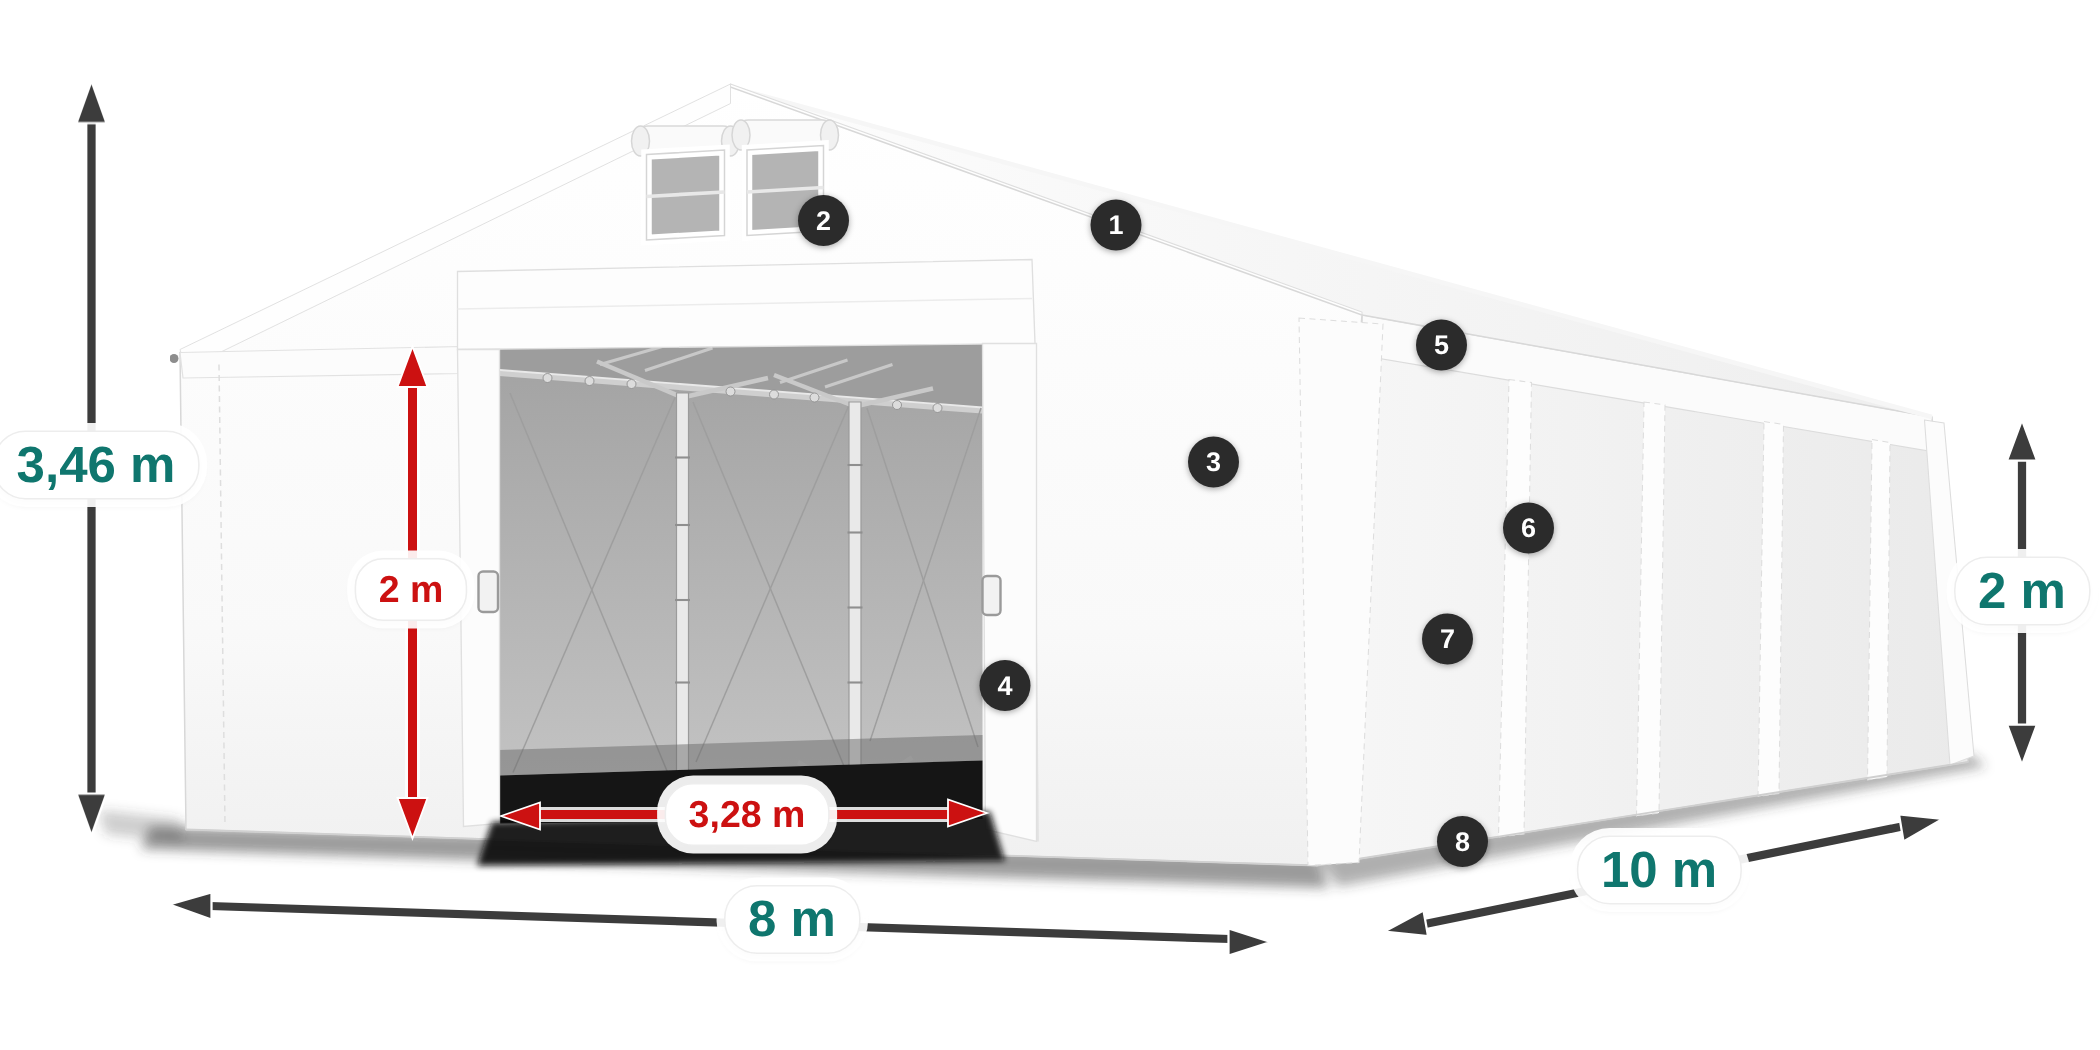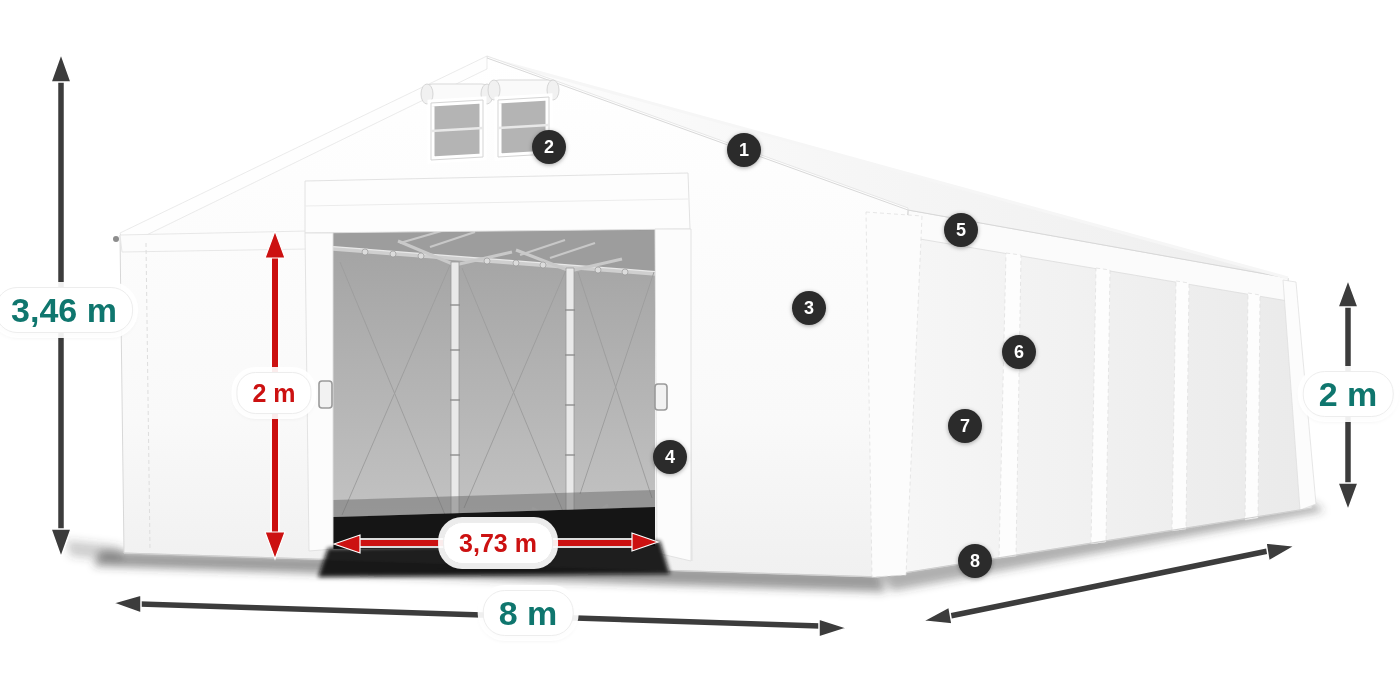--- a/index.html
+++ b/index.html
@@ -226,22 +226,23 @@
   <g>
     <line x1="356" y1="543" x2="636" y2="543" stroke="#ffffff" stroke-width="10" opacity="0.85" stroke-linecap="round"></line>
     <line x1="358" y1="543" x2="634" y2="543" stroke="#cc1111" stroke-width="6"></line>
     <polygon points="334,544 360,535 360,553" fill="#cc1111" stroke="#ffffff" stroke-width="1.2"></polygon>
     <polygon points="658,542 632,533 632,551" fill="#cc1111" stroke="#ffffff" stroke-width="1.2"></polygon>
   </g>
 </svg>
 
 <div class="pill" style="left:64px;top:310px;">3,46 m</div>
 <div class="pill pill--red" style="left:274px;top:393px;">2 m</div>
-<div class="pill pill--red" style="left:498px;top:543px;">3,73 m</div>
+<div class="pill pill--red" style="left:498px;top:543px;">3,28 m</div>
 <div class="pill" style="left:528px;top:613px;">8 m</div>
+<div class="pill" style="left:1106px;top:580px;">10 m</div>
 <div class="pill" style="left:1348px;top:394px;">2 m</div>
 
 <div class="hotspot" style="left:744px;top:150px;">1</div>
 <div class="hotspot" style="left:549px;top:147px;">2</div>
 <div class="hotspot" style="left:809px;top:308px;">3</div>
 <div class="hotspot" style="left:670px;top:457px;">4</div>
 <div class="hotspot" style="left:961px;top:230px;">5</div>
 <div class="hotspot" style="left:1019px;top:352px;">6</div>
 <div class="hotspot" style="left:965px;top:426px;">7</div>
 <div class="hotspot" style="left:975px;top:561px;">8</div>

